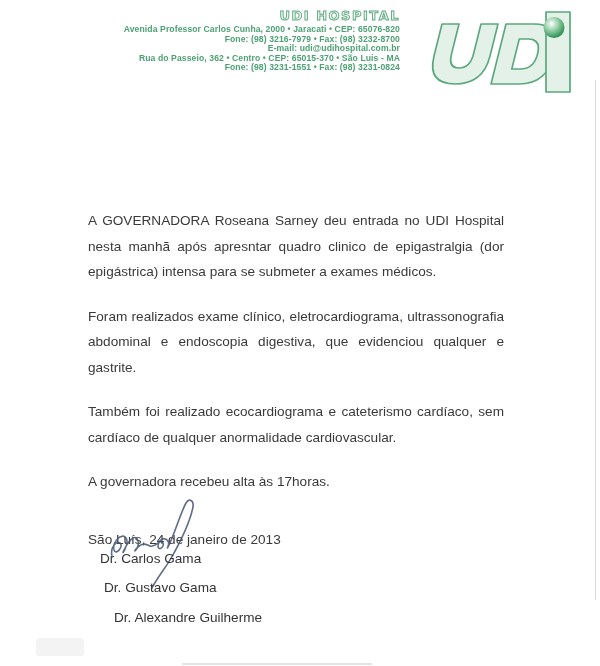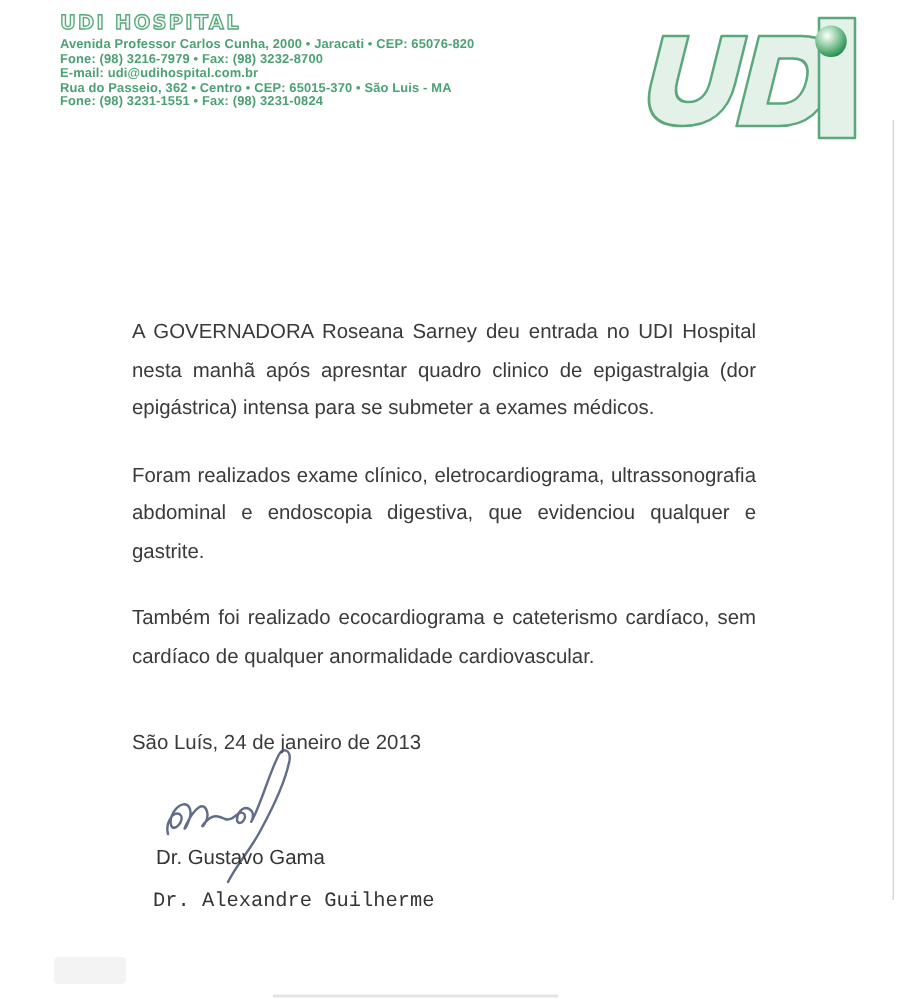--- a/index.html
+++ b/index.html
@@ -4,21 +4,21 @@
 <style>
   html,body { margin:0; padding:0; background:#e9e9e9; }
   .page {
     position:relative; width:600px; height:666px; margin:0 auto;
     background:#ffffff; overflow:hidden;
     font-family:"Liberation Sans", sans-serif;
     color:#383838;
   }
 
   
-  .header-left { position:absolute; left:40px; top:8px; width:360px; }
+  .header-left { position:absolute; left:40px; top:8px; width:360px;text-align:right; }
   .org-name {
     font-family:"DejaVu Sans", sans-serif;
     font-weight:bold; font-size:13px; letter-spacing:1.5px;
     color:#eef6f1; -webkit-text-stroke:0.9px #5aa87c;
     margin:0 0 2px 0; line-height:15px;
   }
   .org-name.second { margin-top:5px; }
   .addr-line {
     color:#4ba173; font-size:8.6px; font-weight:bold;
     line-height:9.6px; letter-spacing:0.1px; margin:0;
@@ -34,21 +34,21 @@
     text-align:justify; color:#3a3a3a;
   }
   .date-line { margin-top:37px; font-size:13.6px; color:#3a3a3a; }
 
   
   .signature-svg { position:absolute; left:106px; top:498px; width:112px; height:95px; }
   .signatories { position:absolute; left:100px; top:551px; width:300px; }
   .signatory { font-size:13.6px; color:#343434; line-height:16px; }
   .signatory.s0 { margin-left:0px; }
   .signatory.s1 { margin-top:13px; margin-left:4px; }
-  .signatory.s2 { margin-top:14px; margin-left:2px;font-family:Liberation Mono, monospace; }
+  .signatory.s2 { margin-top:14px; margin-left:14px; }
 
   
   .scan-edge-right { position:absolute; right:4px; top:80px; height:520px; width:1px; background:#d9d9d9; }
   .scan-smudge { position:absolute; left:36px; top:638px; width:48px; height:18px; background:#f3f3f3; border-radius:3px; }
   .scan-bottom-line { position:absolute; left:182px; top:663px; width:190px; height:2px; background:#e3e3e3; }
 </style>
 </head>
 <body>
 
 <div class="page">
@@ -79,36 +79,38 @@
         <rect x="122" y="2" width="24" height="80"></rect>
       </g>
       <circle cx="130" cy="17.5" r="10.5" fill="url(#ballGrad)"></circle>
     </svg>
   </div>
 
   <div class="content">
     <p class="para">A GOVERNADORA Roseana Sarney deu entrada no UDI Hospital nesta manhã após apresntar quadro clinico de epigastralgia (dor epigástrica) intensa para se submeter a exames médicos.</p>
     <p class="para">Foram realizados exame clínico, eletrocardiograma, ultrassonografia abdominal e endoscopia digestiva, que evidenciou qualquer e gastrite.</p>
     <p class="para">Também foi realizado ecocardiograma e cateterismo cardíaco, sem cardíaco de qualquer anormalidade cardiovascular.</p>
+    <p class="para">A governadora recebeu alta às 17horas.</p>
     <div class="date-line">São Luís, 24 de janeiro de 2013</div>
   </div>
 
   <svg class="signature-svg" viewBox="0 0 112 95" xmlns="http://www.w3.org/2000/svg">
     <path fill="none" stroke="#4a5878" stroke-width="1.6" stroke-linecap="round" opacity="0.88" d="M6,58
          C4,50 10,42 14,45 C18,48 10,58 8,52
          C6,44 16,34 20,40 C24,46 14,60 18,52
          C24,40 30,36 32,43 C34,50 26,56 30,51
          C36,44 40,46 44,48 C50,50 52,42 56,44
          C60,46 54,54 52,49 C52,42 58,38 62,43
          C64,47 60,52 62,49
          C68,38 74,16 80,5 C83,0 88,2 87,9
          C84,24 74,44 68,55 C62,67 52,78 46,90"></path>
   </svg>
 
   <div class="signatories">
+    <div class="signatory s0">Dr. Carlos Gama</div>
     <div class="signatory s1">Dr. Gustavo Gama</div>
     <div class="signatory s2">Dr. Alexandre Guilherme</div>
   </div>
 
   <div class="scan-edge-right"></div>
   <div class="scan-smudge"></div>
   <div class="scan-bottom-line"></div>
 
 </div>
 

